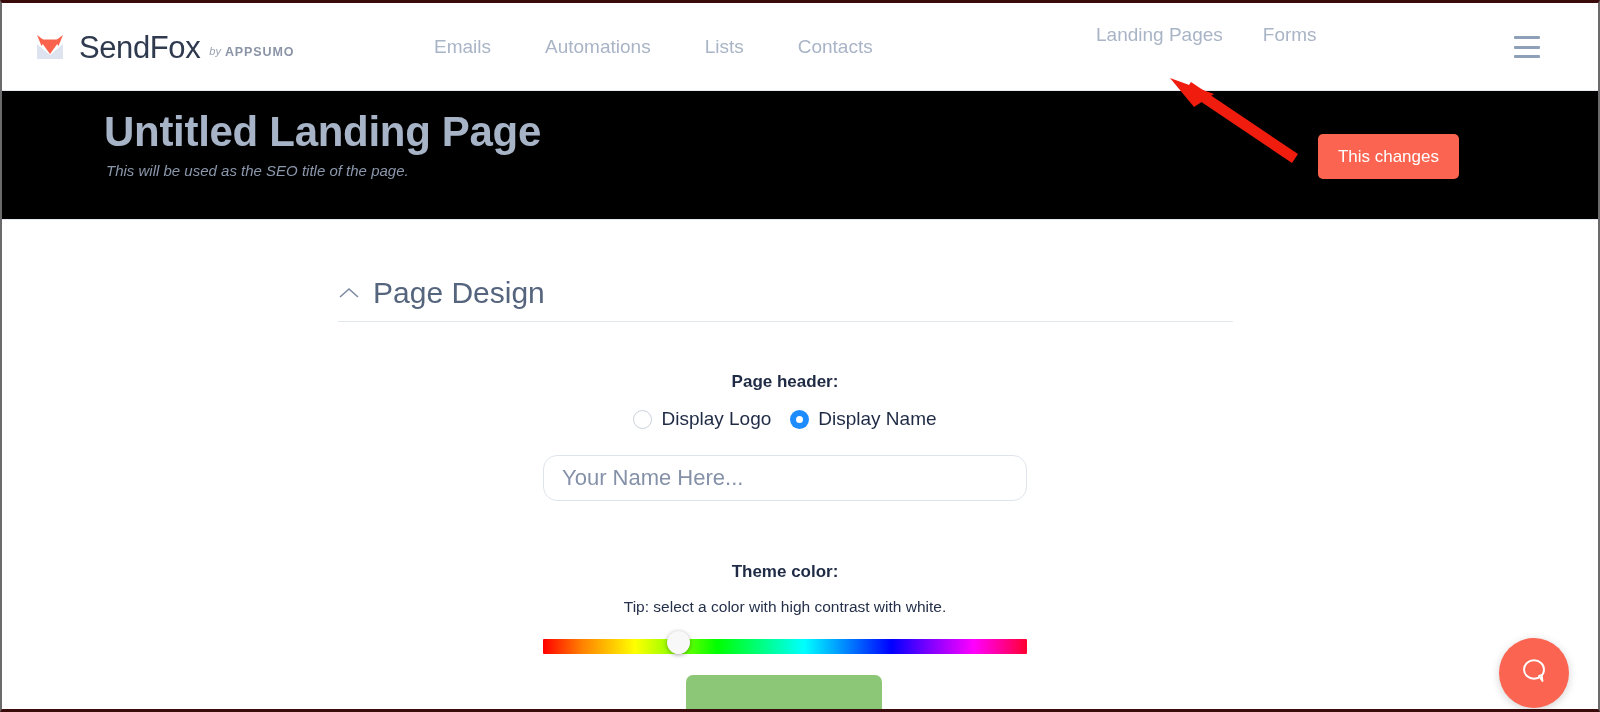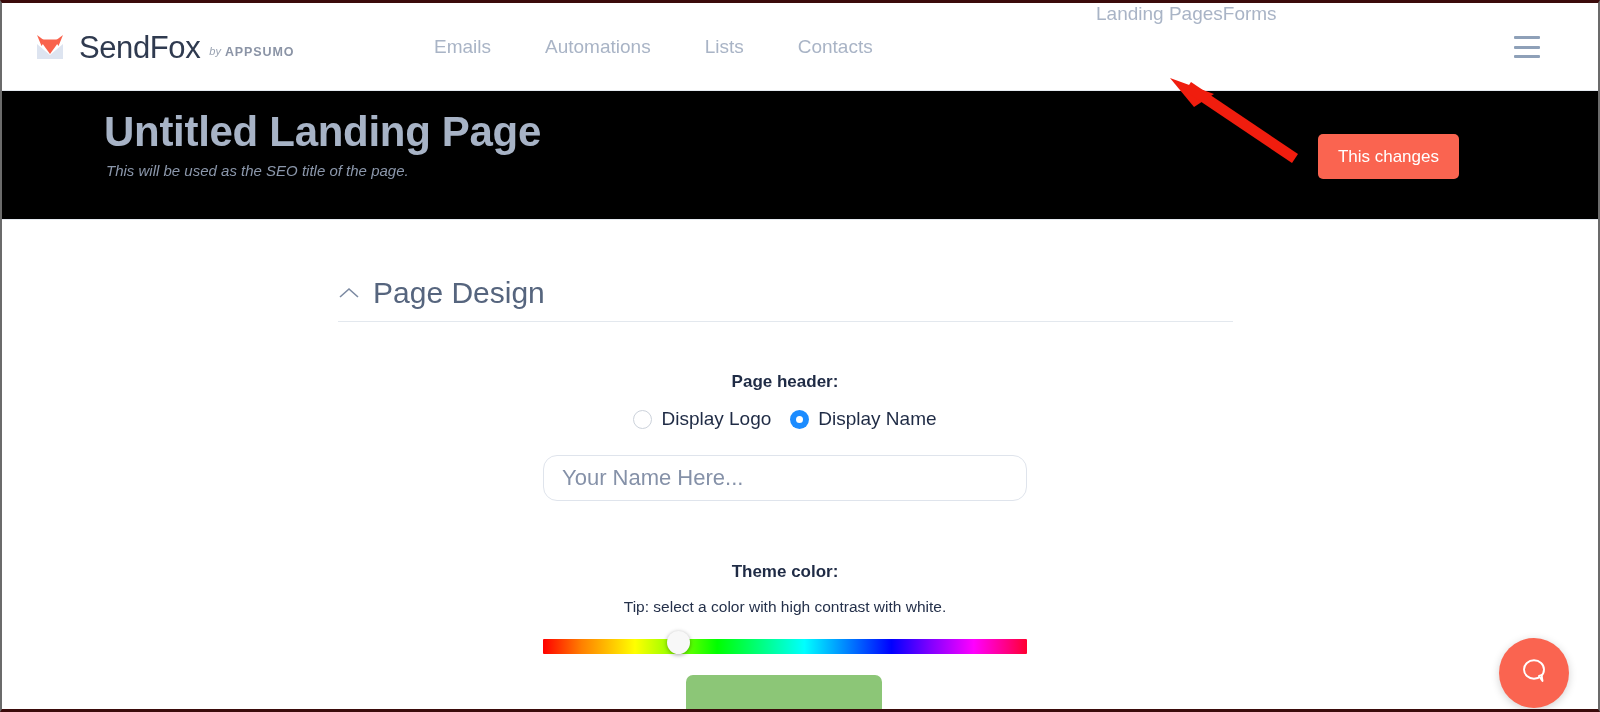--- a/index.html
+++ b/index.html
@@ -81,20 +81,22 @@
     display: flex;
     align-items: center;
     gap: 54px;
   }
   .nav-right {
     position: absolute;
     left: 1094px;
     top: 0;
     height: 64px;
     display: flex;
+    align-items: center;
+    gap: 40px;
   }
   .nav-link {
     font-size: 19px;
     color: #a9b4c6;
     text-decoration: none;
     white-space: nowrap;
     cursor: pointer;
   }
   .hamburger {
     position: absolute;

